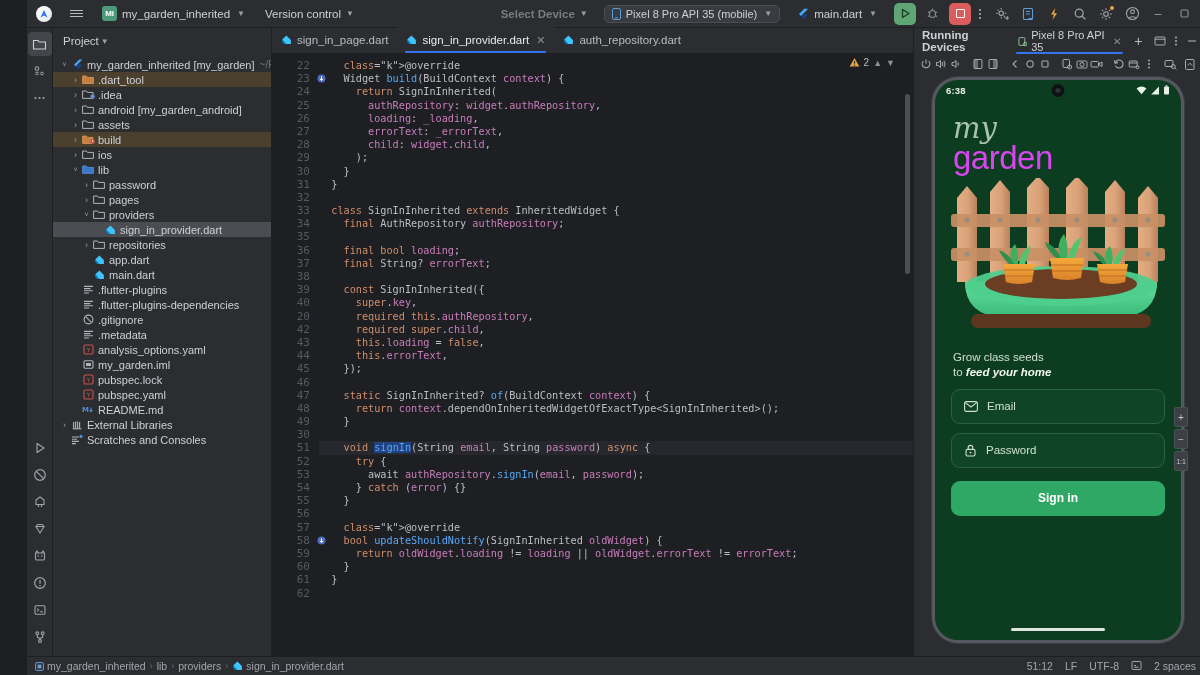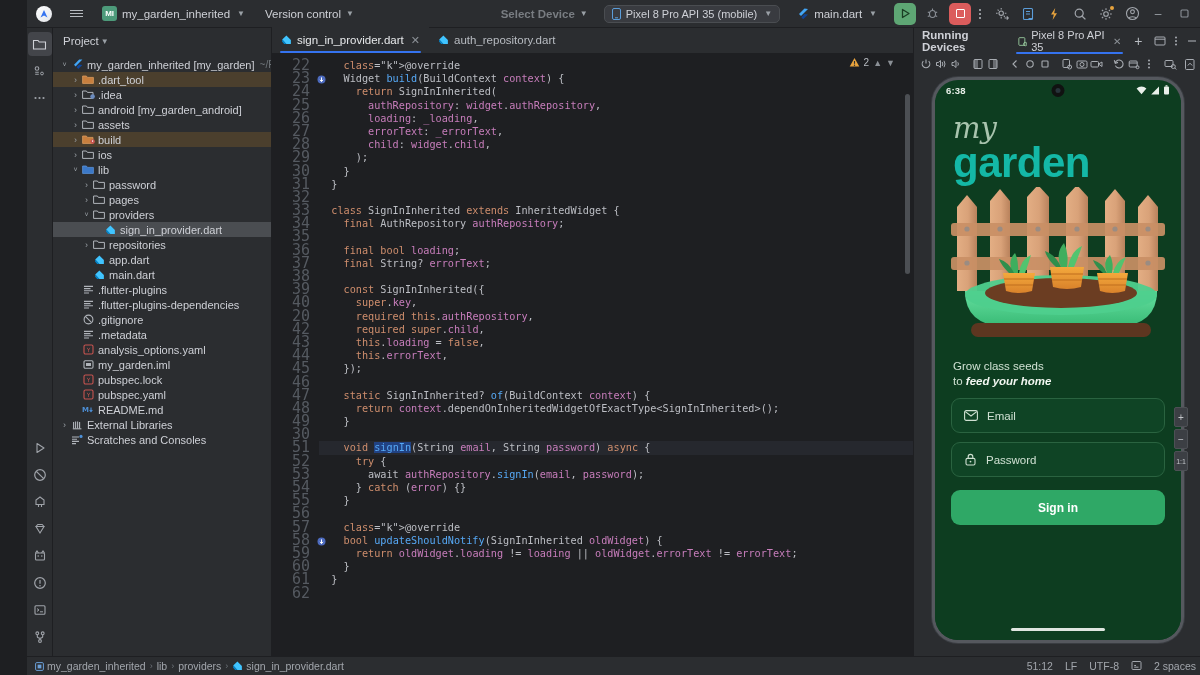--- a/index.html
+++ b/index.html
@@ -74,21 +74,21 @@
   
   .editor{flex:1;display:flex;flex-direction:column;min-width:0;background:#1e1f22;}
   .tabs{height:26px;background:#2b2d30;display:flex;align-items:flex-end;border-bottom:1px solid #1e1f22;}
   .tab{height:26px;display:flex;align-items:center;gap:5px;padding:0 9px;cursor:pointer;font-size:11.5px;
        color:#b8bcc2;position:relative;}
   .tab.active{color:#e6e8ea;background:#2b2d30;}
   .tab.active:after{content:"";position:absolute;left:8px;right:8px;bottom:0;height:2px;background:#3573f0;border-radius:1px;}
   .tab .x{color:#8b9096;font-size:11px;margin-left:2px;}
   .code-area{flex:1;display:flex;position:relative;overflow:hidden;background:#1e1f22;}
   .gutter{width:42px;flex:0 0 42px;text-align:right;padding-top:5px;color:#555a61;
-     font-family:"DejaVu Sans Mono",monospace;font-size:15px;line-height:13.2px;position:relative;}
+     font-family:"DejaVu Sans Mono",monospace;font-size:11px;line-height:13.2px;position:relative;}
   .gutter .g{height:13.2px;padding-right:4px;position:relative;}
   .gmark{position:absolute;right:-12px;top:1px;width:11px;height:11px;}
   .code{flex:1;padding-top:5px;font-family:"DejaVu Sans Mono",monospace;font-size:10.2px;
      line-height:13.2px;white-space:pre;color:#bcbec4;position:relative;overflow:hidden;padding-left:5px;}
   .ln{height:13.2px;}
   .ln.cur{background:#26282e;}
   .warnbox{position:absolute;right:18px;top:3px;display:flex;align-items:center;gap:4px;
      font-size:10px;color:#b8bcc2;z-index:5;}
   .scroll-v{position:absolute;right:3px;top:40px;width:5px;height:180px;background:#4c4f54;border-radius:3px;}
   .k{color:#cf8e6d;} .fn{color:#56a8f5;} .fld{color:#c77dbb;}
@@ -114,21 +114,21 @@
      display:flex;flex-direction:column;}
   .statusbar{height:20px;display:flex;align-items:center;padding:0 11px;color:#e9f0ea;font-size:9.5px;position:relative;z-index:3;}
   .sb-time{font-weight:bold;letter-spacing:.2px;}
   .punch{position:absolute;left:50%;transform:translateX(-50%);top:4px;width:13px;height:13px;border-radius:50%;
       background:#101211;display:flex;align-items:center;justify-content:center;}
   .punch i{width:5px;height:5px;border-radius:50%;background:#27343a;display:block;}
   .sb-right{margin-left:auto;display:flex;align-items:center;gap:3px;}
   .app-body{flex:1;display:flex;flex-direction:column;background:#0d3d20;position:relative;overflow:hidden;}
   .brand{padding:14px 18px 0 18px;}
   .brand .my{font-family:"DejaVu Serif",serif;font-style:italic;font-size:29px;color:#a9c4ae;line-height:1;}
-  .brand .garden{font-size:42px;font-weight:bold;color:#14b8a6;line-height:1.05;letter-spacing:-.5px;margin-top:-2px;}
+  .brand .garden{font-size:33px;font-weight:normal;color:#d946ef;line-height:1.05;letter-spacing:-.5px;margin-top:-2px;}
   .illus{height:168px;position:relative;margin-top:2px;}
   .tagline{padding:0 18px;color:#cfe0d2;font-size:11.5px;line-height:15px;margin-top:4px;}
   .tagline i{font-style:italic;font-weight:bold;color:#f2f7f1;}
   .field{margin:9px 16px 0 16px;height:35px;border:1px solid #2a6340;border-radius:9px;
      display:flex;align-items:center;gap:9px;padding:0 12px;background:#0f4425;color:#cfe0d2;font-size:11.5px;}
   .signin{margin:13px 16px 0 16px;height:35px;border-radius:9px;background:#2fa866;display:flex;
      align-items:center;justify-content:center;color:#fff;font-size:12px;font-weight:bold;cursor:pointer;}
   .homebar{height:22px;display:flex;align-items:center;justify-content:center;}
   .homebar i{width:94px;height:3px;border-radius:2px;background:#dfe6e0;display:block;}
 
@@ -603,20 +603,27 @@
                 <circle cx="10" cy="2.4" r="1.6" fill="#4d8fd6"></circle>
               </svg>
             </span>
             <span class="lbl">Scratches and Consoles</span>
           </div>
         </div>
     </div>
 
     <div class="editor">
       <div class="tabs" id="tabs">
+          <div class="tab">
+            <span><svg width="11" height="11" viewBox="0 0 11 11">
+                <path d="M1.2 5.6 L5.4 1.4 L9.9 5.9 L9.9 9.9 L5.3 9.9 Z" fill="#40c4ff"></path>
+                <path d="M1.2 5.6 L5.3 9.9 L3.2 9.9 L1.2 7.8 Z" fill="#0288d1"></path>
+              </svg></span>
+            <span>sign_in_page.dart</span>
+          </div>
           <div class="tab active">
             <span><svg width="11" height="11" viewBox="0 0 11 11">
                 <path d="M1.2 5.6 L5.4 1.4 L9.9 5.9 L9.9 9.9 L5.3 9.9 Z" fill="#40c4ff"></path>
                 <path d="M1.2 5.6 L5.3 9.9 L3.2 9.9 L1.2 7.8 Z" fill="#0288d1"></path>
               </svg></span>
             <span>sign_in_provider.dart</span>
             <span class="x">✕</span>
           </div>
           <div class="tab">
             <span><svg width="11" height="11" viewBox="0 0 11 11">

